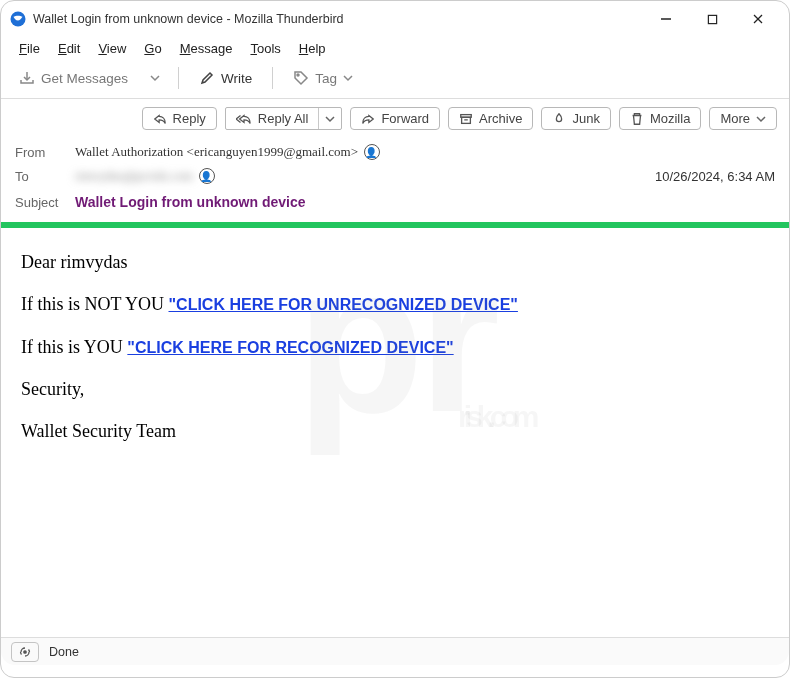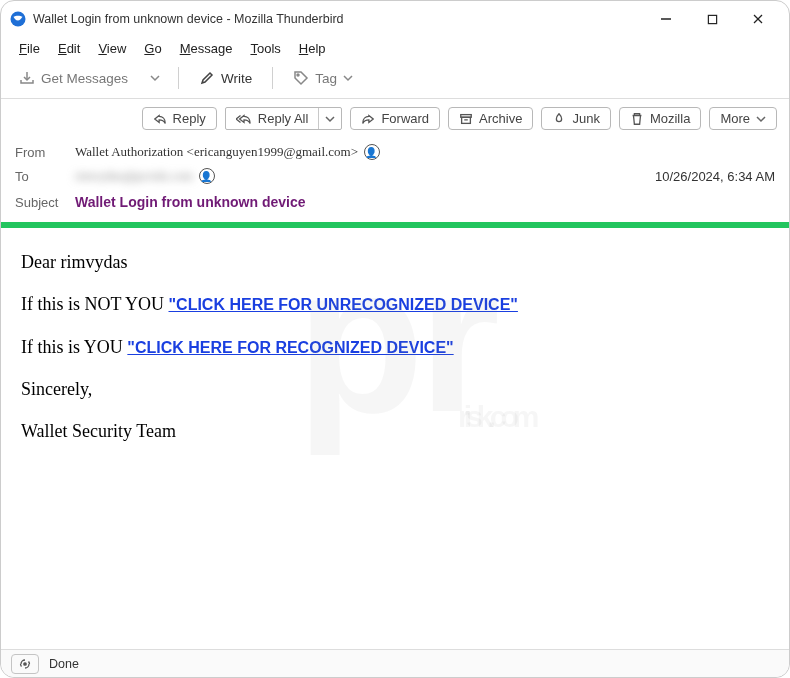--- a/index.html
+++ b/index.html
@@ -27,21 +27,21 @@
 .hlabel { width: 60px; color: #666; }
 .hval { display: flex; align-items: flex-end; gap: 6px; font-family: Liberation Serif, serif; }
 .blur { filter: blur(4px); color: #888; }
 .date { margin-left: auto; color: #333; }
 .subject-row { padding: 6px 0 4px 0; }
 .subject { font-weight: 700; font-size: 14px; color: #701a75; }
 .body { padding: 22px 18px 16px 20px; font-family: Georgia, "Times New Roman", serif; font-size: 18px; line-height: 1.35; color: #000; }
 .body p { margin-bottom: 18px; }
 .body .lnk { color: #1a3fe0; text-decoration: underline; font-weight: 700; font-family: "Segoe UI", Arial, sans-serif; font-size: 16px; }
 .strong { font-weight: 700; }
-.statusbar { position: absolute; bottom: 0; left: 0; right: 0; height: 28px; border-top: 1px solid #ddd; display: flex; align-items: center; padding: 0 10px; gap: 10px; font-size: 12.5px; color: #333; background: #fafafa; border-bottom-left-radius: 14px; border-bottom-right-radius: 14px; }
+.statusbar { position: absolute; bottom: 12px; left: 0; right: 0; height: 28px; border-top: 1px solid #ddd; display: flex; align-items: center; padding: 0 10px; gap: 10px; font-size: 12.5px; color: #333; background: #fafafa; border-bottom-left-radius: 14px; border-bottom-right-radius: 14px; }
 .status-icon-box { width: 28px; height: 20px; border: 1px solid #c4c4c4; border-radius: 4px; display: flex; align-items: center; justify-content: center; }
 .watermark { position: absolute; top: 0; left: 0; right: 0; bottom: 0; display: flex; align-items: center; justify-content: center; pointer-events: none; z-index: 5; }
 .watermark span { font-size: 210px; font-weight: 700; color: rgba(140,140,140,0.08); font-family: Arial, sans-serif; letter-spacing: -6px; }
 .watermark .sub { position:absolute; font-size: 30px; color: rgba(140,140,140,0.08); top: 59%; left: 58%; font-weight: 600; }
 .circle-icon { width:16px; height:16px; border:1.5px solid #555; border-radius:50%; display:inline-flex; align-items:center; justify-content:center; font-size:10px; color:#555; }
 </style>
 </head>
 <body>
 
 <div class="watermark">
@@ -219,21 +219,21 @@
 </div>
 
 <div class="body">
   <p>Dear  rimvydas</p>
   <p>
     <span>If this is NOT YOU </span><a class="lnk">"CLICK HERE FOR UNRECOGNIZED DEVICE"</a>
   </p>
   <p>
     <span>If this is YOU  </span><a class="lnk">"CLICK HERE FOR RECOGNIZED DEVICE"</a>
   </p>
-  <p>Sincerely,</p>
+  <p>Security,</p>
   <p>Wallet Security Team</p>
 </div>
 
 <div class="statusbar">
   <span class="status-icon-box">
     <svg width="14" height="12" viewBox="0 0 14 12" fill="none" stroke="#555" stroke-width="1.3">
         <circle cx="7" cy="6" r="1.2" fill="#555"></circle>
         <path d="M3 6c0-2.2 1.8-4 4-4"></path>
         <path d="M11 6c0 2.2-1.8 4-4 4"></path>
         <path d="M1 6c0-3.3 2.7-6 6-6" stroke-opacity="0"></path>

